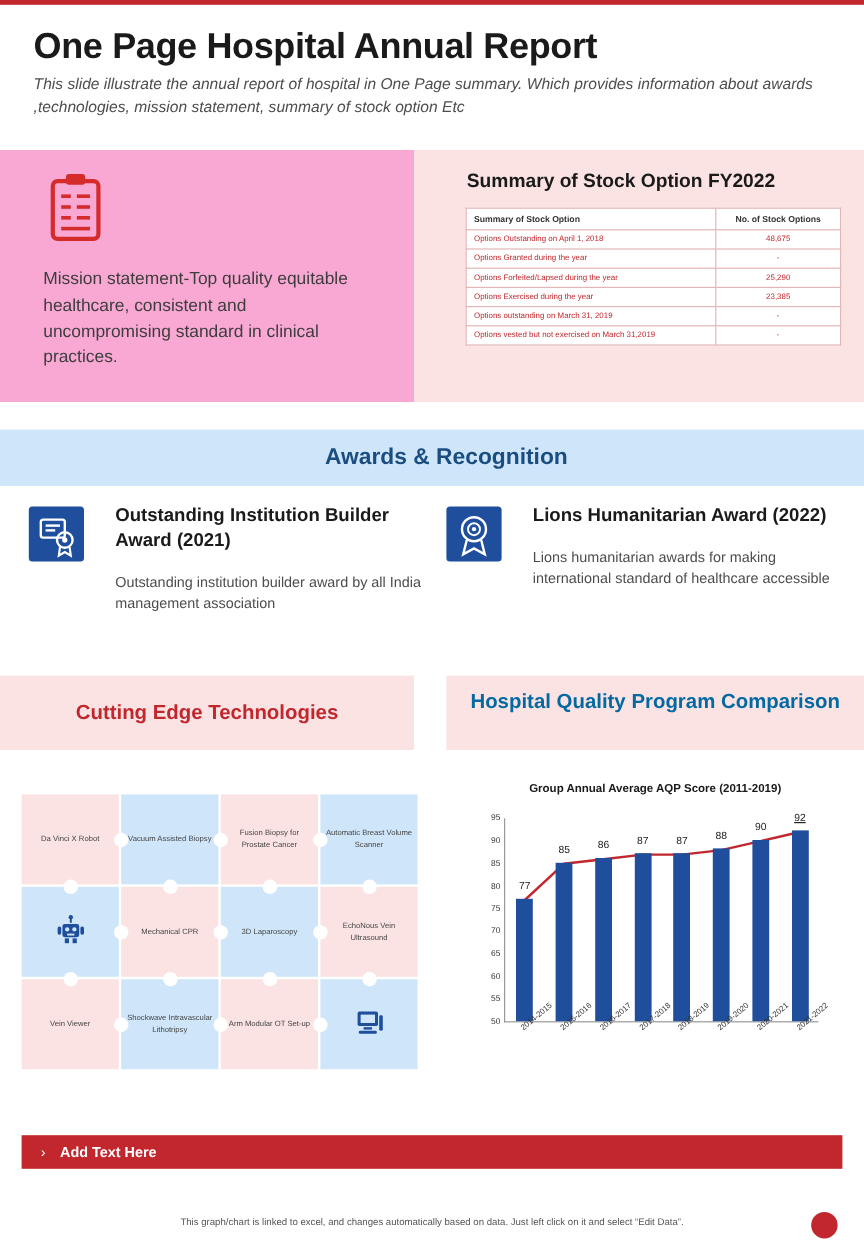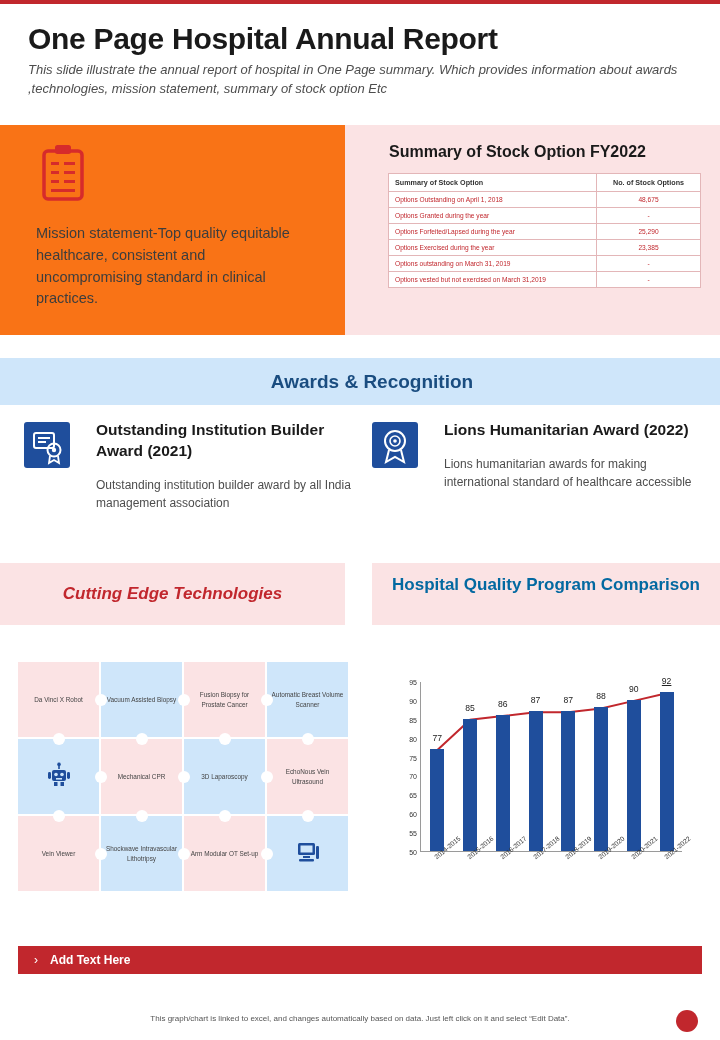--- a/index.html
+++ b/index.html
@@ -14,21 +14,21 @@
   }
   .top-rule { position:absolute; top:0; left:0; width:720px; height:4px; background:#c1272d; }
 
   
   .header { position:absolute; top:22px; left:28px; width:664px; }
   .title {
     font-size:30px; font-weight:bold; color:#1a1a1a; letter-spacing:-0.3px;
     margin:0 0 6px 0; line-height:1.1;
   }
   .subtitle { font-size:13px; color:#4d4d4d; line-height:1.45; margin:0; max-width:665px;font-style:italic; }
-  .mission-box { position:absolute; top:125px; left:0; width:345px; height:210px; background:#f97316; }
+  .mission-box { position:absolute; top:125px; left:0; width:345px; height:210px; background:#f9a8d4; }
   .clipboard-icon { position:absolute; top:20px; left:38px; }
   .mission-text {
     position:absolute; top:98px; left:36px; width:270px;
     font-size:14.5px; line-height:1.5; color:#3d3d3d;
   }
   .stock-wrap { position:absolute; top:125px; left:345px; width:375px; height:210px; background:#fbe3e4; }
   .stock-title {
     font-size:16px; font-weight:bold; color:#1a1a1a;
     position:absolute; top:18px; left:44px;
   }
@@ -68,21 +68,21 @@
     margin-left:72px; margin-top:14px; font-size:12px; color:#4d4d4d; line-height:1.5;
   }
 
   
   .tech-hdr {
     position:absolute; top:563px; left:0; width:345px; height:62px;
     background:#fbe3e4;
   }
   .tech-hdr h3 {
     margin:0; font-size:17px; font-weight:bold; color:#c1272d;
-    text-align:center; line-height:62px;font-style:italic;
+    text-align:center; line-height:62px;
   }
   .hq-hdr {
     position:absolute; top:563px; left:372px; width:348px; height:62px;
     background:#fbe3e4;
   }
   .hq-hdr h3 {
     margin:0; padding-top:11px; font-size:17px; font-weight:bold; color:#0369a1;
     text-align:center; line-height:1.35;
   }
 
@@ -288,20 +288,21 @@
   <div class="knob" style="left:118px; top:71px;"></div>
   <div class="knob" style="left:201px; top:71px;"></div>
   <div class="knob" style="left:284px; top:71px;"></div>
   <div class="knob" style="left:35px;  top:148px;"></div>
   <div class="knob" style="left:118px; top:148px;"></div>
   <div class="knob" style="left:201px; top:148px;"></div>
   <div class="knob" style="left:284px; top:148px;"></div>
 </div>
 
 <div class="chart-area">
+  <p class="chart-title">Group Annual Average AQP Score (2011-2019)</p>
   <div class="plot" id="plot">
     <svg class="trend" id="trendline">
         <polyline points="16.375,68 49.125,37.77777777777777 81.875,34 114.625,30.22222222222223 147.375,30.22222222222223 180.125,26.444444444444457 212.875,18.888888888888886 245.625,11.333333333333343" fill="none" stroke="#c1272d" stroke-width="2"></polyline>
       </svg>
   <div class="ytick" style="top: 170px;">50</div>
       <div class="ytick" style="top: 151.111px;">55</div>
       <div class="ytick" style="top: 132.222px;">60</div>
       <div class="ytick" style="top: 113.333px;">65</div>
       <div class="ytick" style="top: 94.4444px;">70</div>
       <div class="ytick" style="top: 75.5556px;">75</div>

